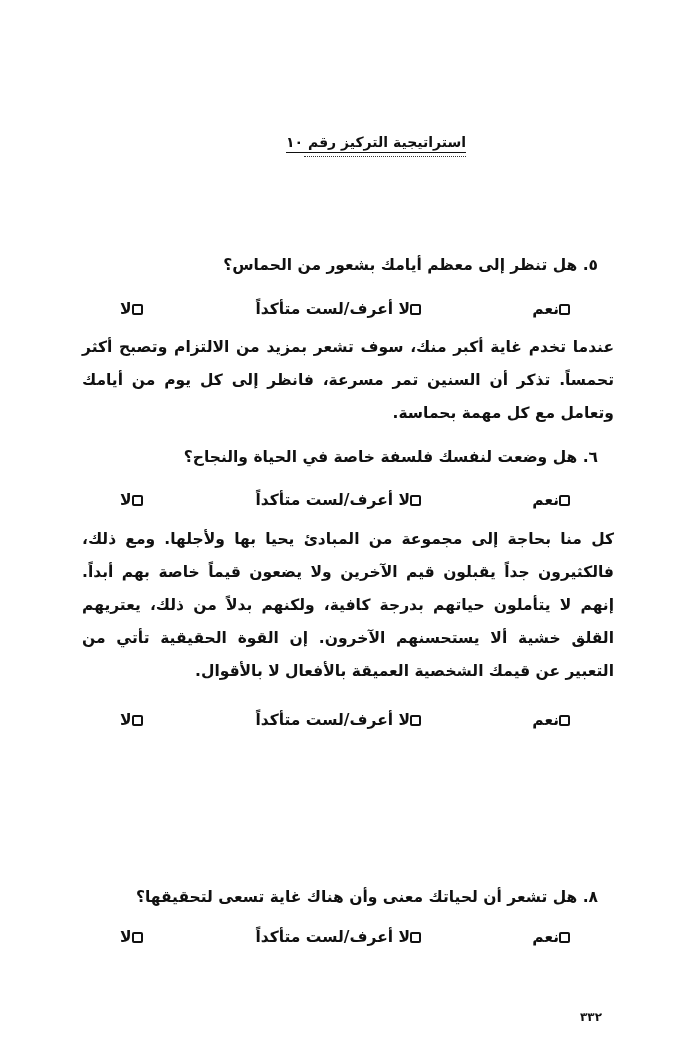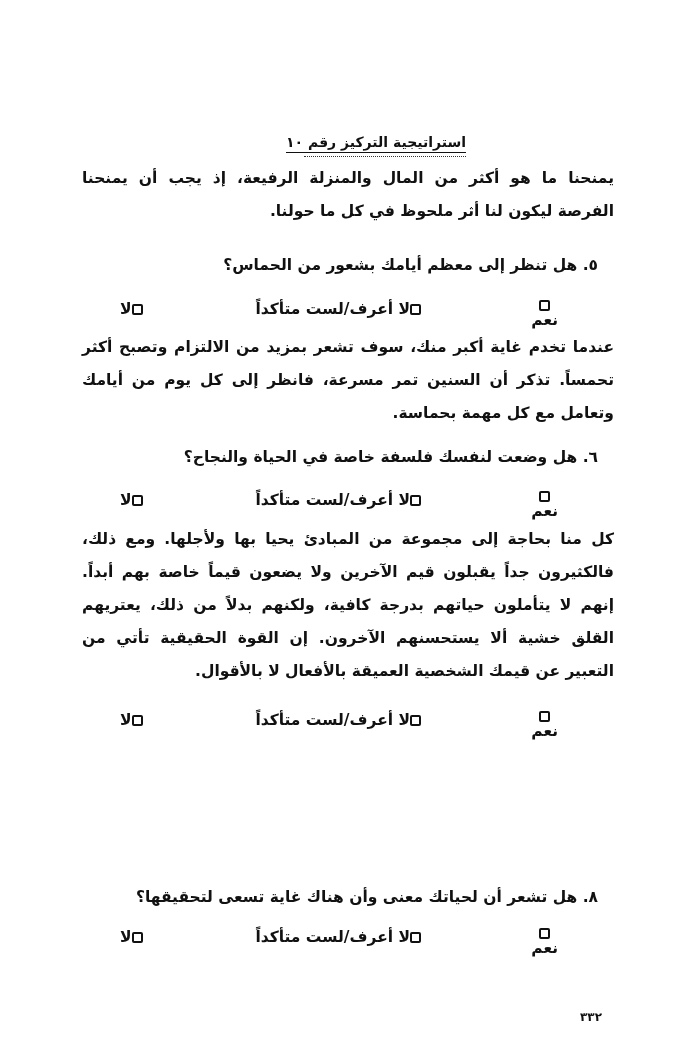--- a/index.html
+++ b/index.html
@@ -30,21 +30,21 @@
     font-size: 15.5px; font-weight: bold;
   }
   .options {
     position: absolute; left: 120px; width: 450px; height: 24px;
     direction: rtl;
   }
   .opt {
     position: absolute; top: 0; display: flex; align-items: center; gap: 0;
     font-size: 15.5px; font-weight: bold; direction: rtl; white-space: nowrap;
   }
-  .opt.yes { right: 12px; flex-direction: column; }
+  .opt.yes { right: 0; }
   .opt.unsure { right: 149px; align-items: center; }
   .opt.no { left: 0; }
   .box {
     width: 11px; height: 11px; border: 2px solid #111; border-radius: 2px;
     box-sizing: border-box; display: inline-block; cursor: pointer;
   }
   .page-number {
     position: absolute; left: 580px; top: 962px;
     font-size: 12px; font-weight: bold; direction: rtl;
   }
@@ -52,21 +52,20 @@
 </head>
 <body>
 
 <div class="page">
 
   <div class="running-header">
     <div class="title">استراتيجية التركيز رقم ١٠</div>
     <div class="dots"></div>
   </div>
 
-  <p class="body-text" style="top:114px; margin:0;">يمنحنا ما هو أكثر من المال والمنزلة الرفيعة، إذ يجب أن يمنحنا الفرصة ليكون لنا أثر ملحوظ في كل ما حولنا.</p>
 
   <div class="question" style="top:208px;">٥. هل تنظر إلى معظم أيامك بشعور من الحماس؟</div>
   <div class="options" style="top:252px;">
     <label class="opt yes">
       <span class="box"></span>
       <span>نعم</span>
     </label>
     <label class="opt unsure">
       <span class="box"></span>
       <span>لا أعرف/لست متأكداً</span>

